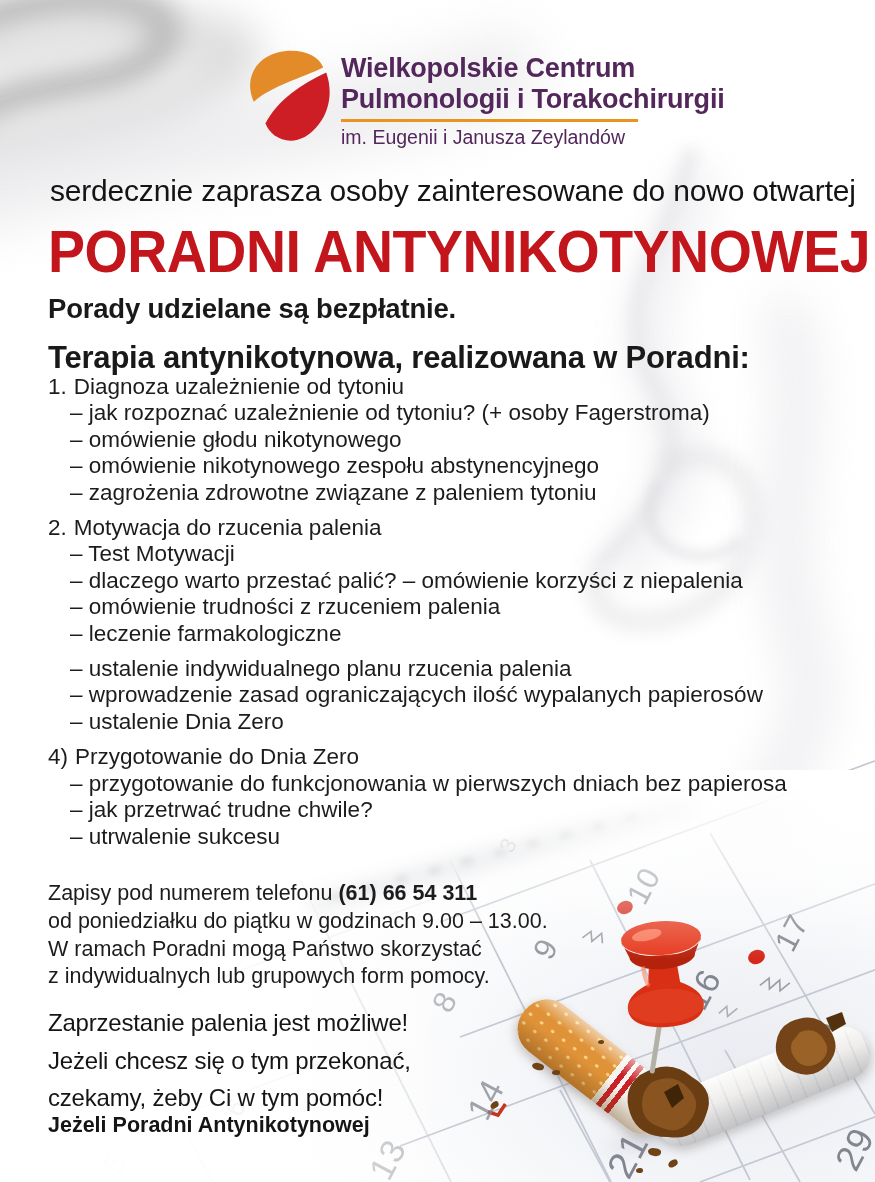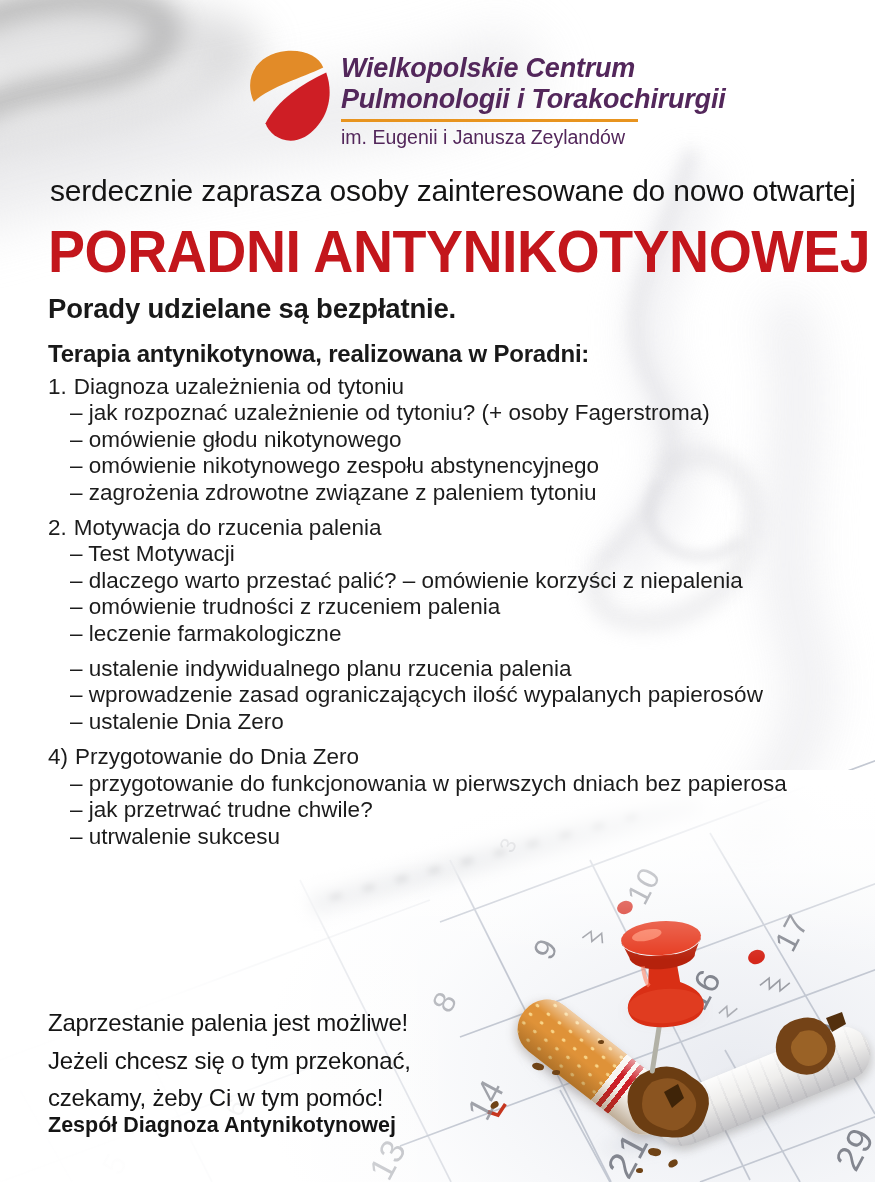--- a/index.html
+++ b/index.html
@@ -52,28 +52,28 @@
   .crumb{position:absolute;background:#6f4316;border-radius:60% 40% 55% 45%;}
   
   #fade-top{z-index:2;top:770px;height:190px;
     background:linear-gradient(180deg,#ffffff 8%,rgba(255,255,255,0) 100%);}
   #fade-left{z-index:2;top:770px;height:412px;width:470px;
     background:linear-gradient(90deg,rgba(255,255,255,.96) 35%,rgba(255,255,255,0) 100%);}
   
   #content{z-index:3;}
   .abs{position:absolute;}
   .logo-mark{left:245px;top:45px;width:90px;height:100px;}
-  .logo-text{left:341px;top:53px;line-height:31px;font-size:27px;font-weight:600;color:#53275b;letter-spacing:-.2px;font-style:italic;}
+  .logo-text{left:341px;top:53px;line-height:31px;font-size:27px;font-weight:600;color:#53275b;letter-spacing:-.2px;}
   .logo-rule{left:341px;top:119px;width:297px;height:3px;background:#e8941f;}
   .logo-sub{left:341px;top:126px;font-size:19.5px;font-weight:500;color:#53275b;}
   .invite{left:50px;top:174px;font-size:30px;color:#141414;letter-spacing:-.2px;}
   .title{left:48px;top:218px;font-size:59px;font-weight:700;color:#c3161c;white-space:nowrap;}
   .title-in{display:inline-block;transform:scaleX(.94);transform-origin:left center;letter-spacing:-.5px;}
   .lead{left:48px;top:293px;font-size:27.5px;font-weight:700;letter-spacing:-.2px;}
-  .sublead{left:48px;top:340px;font-size:24px;font-weight:700;letter-spacing:-.2px;}
+  .sublead{left:48px;top:340px;font-size:31px;font-weight:700;letter-spacing:-.2px;}
   .sections{left:48px;top:374px;width:760px;}
   .section{margin-bottom:9px;font-size:22.5px;line-height:26.4px;color:#1c1c1c;}
   .sec-num{margin-right:7px;}
   .sec-item{padding-left:22px;}
   .contact{left:48px;top:880px;font-size:21.5px;line-height:27.8px;color:#1c1c1c;}
   .contact b{font-weight:700;}
   .closing{left:48px;top:1004px;font-size:24px;font-weight:400;line-height:37.5px;color:#151515;letter-spacing:-.2px;}
   .signature{left:48px;top:1113px;font-size:21.5px;font-weight:700;color:#151515;}
 </style>
 </head>
@@ -207,21 +207,21 @@
     <div class="abs invite">serdecznie zaprasza osoby zainteresowane do nowo otwartej</div>
     <div class="abs title">
       <span class="title-in">PORADNI ANTYNIKOTYNOWEJ</span>
     </div>
 
     <div class="abs lead">Porady udzielane są bezpłatnie.</div>
     <div class="abs sublead">Terapia antynikotynowa, realizowana w Poradni:</div>
 
     <div class="abs sections">
       <div class="section">
-        <div><span class="sec-num">1.</span><span>Diagnoza uzależnienia od tytoniu</span></div>
+        <div><span class="sec-num">1.</span><span>Diagnoza uzależnienie od tytoniu</span></div>
         <div class="sec-item">– jak rozpoznać uzależnienie od tytoniu? (+ osoby Fagerstroma)</div>
         <div class="sec-item">– omówienie głodu nikotynowego</div>
         <div class="sec-item">– omówienie nikotynowego zespołu abstynencyjnego</div>
         <div class="sec-item">– zagrożenia zdrowotne związane z paleniem tytoniu</div>
       </div>
       <div class="section">
         <div><span class="sec-num">2.</span><span>Motywacja do rzucenia palenia</span></div>
         <div class="sec-item">– Test Motywacji</div>
         <div class="sec-item">– dlaczego warto przestać palić? – omówienie korzyści z niepalenia</div>
         <div class="sec-item">– omówienie trudności z rzuceniem palenia</div>
@@ -233,21 +233,29 @@
         <div class="sec-item">– ustalenie Dnia Zero</div>
       </div>
       <div class="section">
         <div><span class="sec-num">4)</span><span>Przygotowanie do Dnia Zero</span></div>
         <div class="sec-item">– przygotowanie do funkcjonowania w pierwszych dniach bez papierosa</div>
         <div class="sec-item">– jak przetrwać trudne chwile?</div>
         <div class="sec-item">– utrwalenie sukcesu</div>
       </div>
     </div>
 
+    <div class="abs contact">
+      <div>
+        <span>Zapisy pod numerem telefonu </span><b class="phone">(61) 66 54 311</b>
+      </div>
+      <div>od poniedziałku do piątku w godzinach 9.00 – 13.00.</div>
+      <div>W ramach Poradni mogą Państwo skorzystać</div>
+      <div>z indywidualnych lub grupowych form pomocy.</div>
+    </div>
 
     <div class="abs closing">
       <div>Zaprzestanie palenia jest możliwe!</div>
       <div>Jeżeli chcesz się o tym przekonać,</div>
       <div>czekamy, żeby Ci w tym pomóc!</div>
     </div>
-    <div class="abs signature">Zespół Diagnoza Antynikotynowej</div>
+    <div class="abs signature">Jeżeli Poradni Antynikotynowej</div>
   </div>
 </div>
 
 </body></html>

